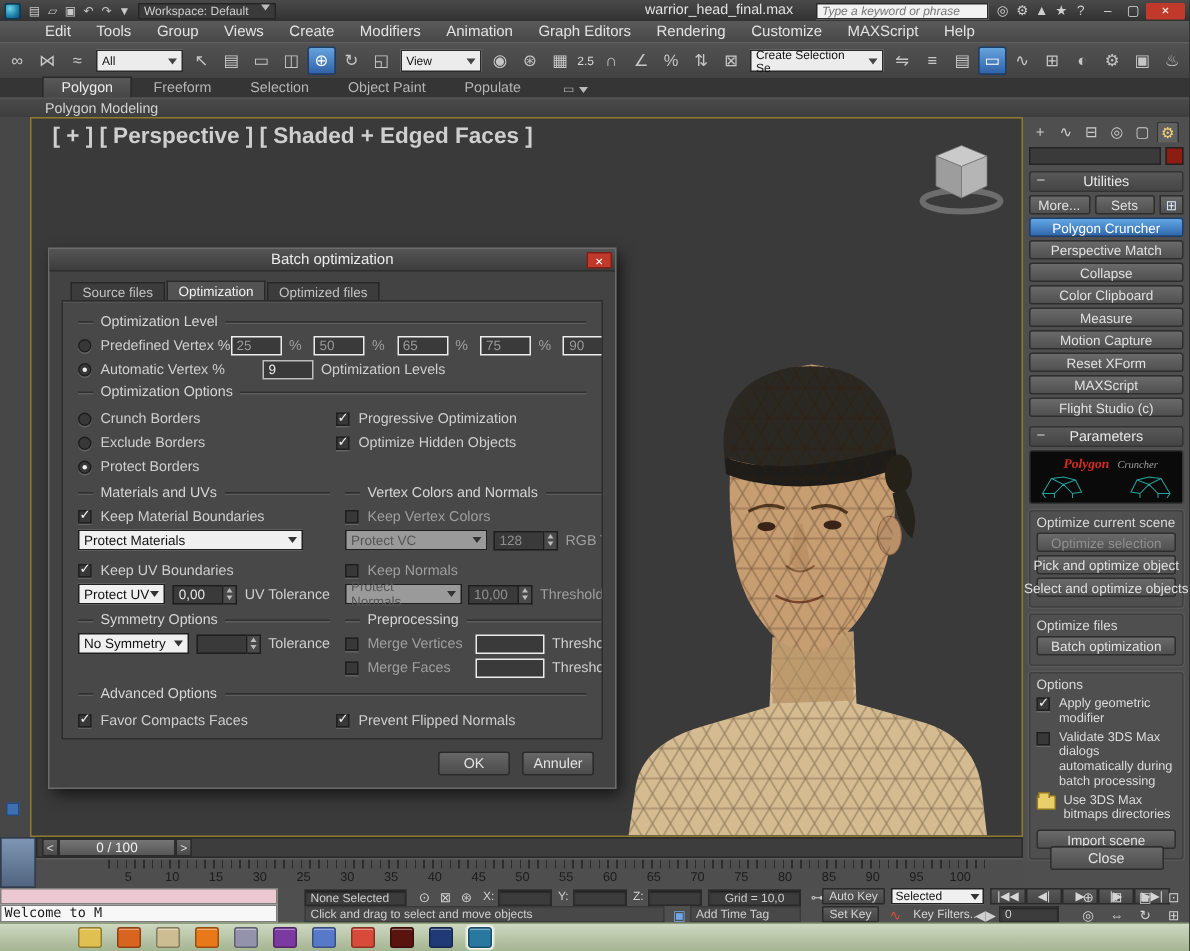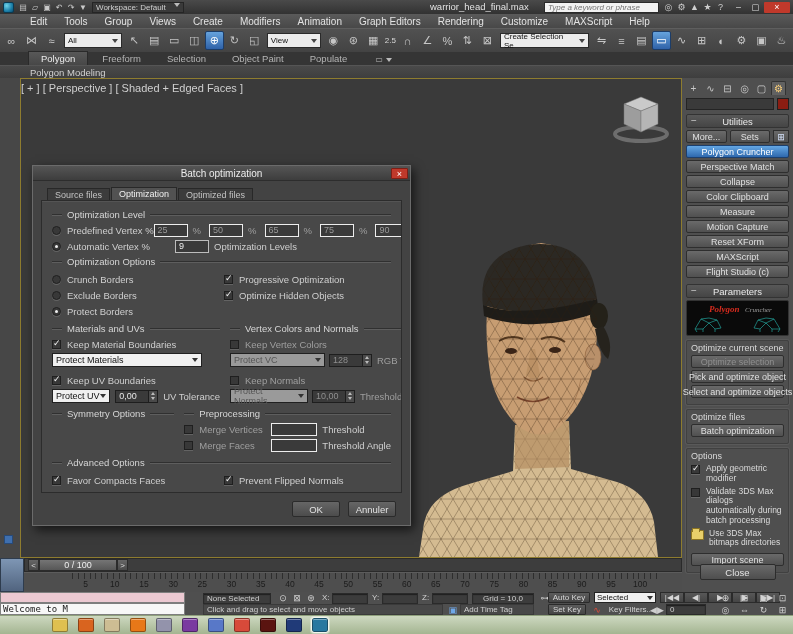--- a/index.html
+++ b/index.html
@@ -51,21 +51,21 @@
   .r-tab.active { background:linear-gradient(#585858,#474747); color:#ececec; border:1px solid #2a2a2a; border-bottom:none; }
   .r-minmax { margin-left:14px; color:#bbb; font-size:8px; display:flex; align-items:center; gap:3px; padding-bottom:1px; }
   #ribbon-row { left:0; top:65px; width:793px; height:13px; background:linear-gradient(#4a4a4a,#3e3e3e);
     border-top:1px solid #555; display:flex; align-items:center; padding-left:30px; }
   #ribbon-panel-label { font-size:9.5px; color:#d2d2d2; }
 
   
   #leftstrip { left:0; top:78px; width:20px; height:480px; background:#474747; }
   #leftstrip .mini-blue { position:absolute; left:4px; bottom:14px; width:9px; height:9px; background:#3f6fae; border:1px solid #274a79; }
   #viewport { left:20px; top:78px; width:662px; height:480px; background:#3a3a3a; border:1px solid #8e7c2f; overflow:hidden; }
-  #vp-label { position:absolute; left:0; top:3px; font-size:11px; color:#cfcfcf; z-index:3; }
+  #vp-label { position:absolute; left:14px; top:3px; font-size:15px; color:#cfcfcf; z-index:3;font-weight:bold; }
   #vp-svg { position:absolute; left:0; top:0; }
 
   
   #dlg { left:32px; top:165px; width:379px; height:361px; background:#434343;
     border:1px solid #6b6b6b; box-shadow:3px 4px 10px rgba(0,0,0,.65); z-index:5; font-size:9.5px; }
   #dlg-titlebar { height:15px; background:linear-gradient(#555,#3d3d3d); border-bottom:1px solid #2d2d2d;
     text-align:center; line-height:15px; color:#ececec; font-size:10px; position:relative; }
   #dlg-close { position:absolute; right:2px; top:2px; width:17px; height:11px; background:#c0392b;
     color:#fff; font-size:9px; line-height:10px; text-align:center; border-radius:1px; border:1px solid #7e1f16; }
   #dlg-tabs { position:absolute; left:14px; top:22px; display:flex; gap:1px; }
@@ -514,20 +514,34 @@
             <span class="lbl dim">Threshold Ang</span>
           </div>
         </div>
       </div>
 
       <div style="display:flex;gap:10px">
         <div style="width:168px">
           <div class="grp-title">
               <span>Symmetry Options</span>
             </div>
+          <div class="drow">
+            <span class="dd2" style="width:100px">
+                <span>No Symmetry</span>
+                <span class="dd-arr" style="margin-left:auto"></span>
+              </span>
+            <span class="spin dim" style="margin-left:5px">
+                <span class="val"></span>
+                <span class="arrows">
+                  <i class="up"></i>
+                  <i class="dn"></i>
+                </span>
+              </span>
+            <span class="lbl">Tolerance</span>
+          </div>
         </div>
         <div style="flex:1">
           <div class="grp-title">
               <span>Preprocessing</span>
             </div>
           <div class="drow">
             <span class="cb"></span>
             <span class="lbl dim" style="margin-left:0;width:72px">Merge Vertices</span>
             <span class="dfield" style="width:46px"></span>
             <span class="lbl">Threshold</span>

